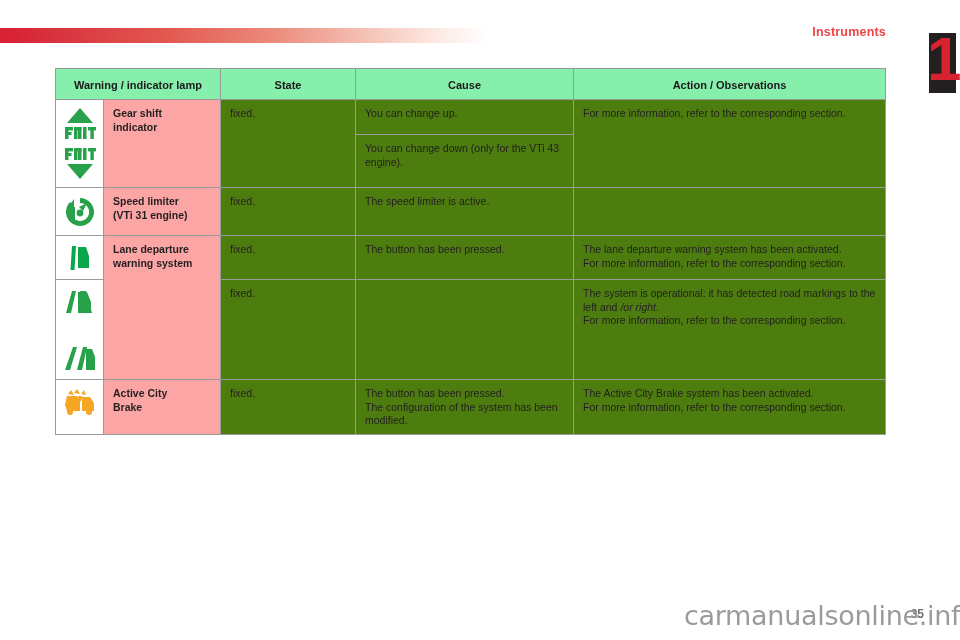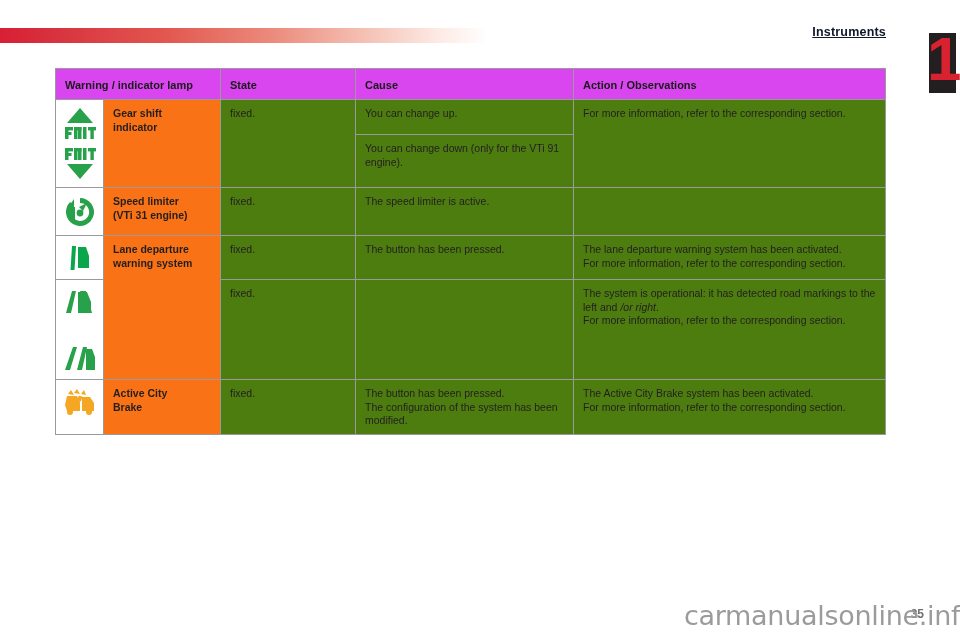--- a/index.html
+++ b/index.html
@@ -28,24 +28,23 @@
     height: 15px;
     background: linear-gradient(to right, #d81f33 0%, #d8343f 12%, #e2574f 34%, #eb8b7c 56%, #f5c4b8 76%, #fdeae4 90%, #ffffff 100%);
   }
 
   .header-title {
     position: absolute;
     right: 74px;
     top: 25px;
     font-size: 12.5px;
     font-weight: bold;
-    color: #0f172a;
+    color: #ef4444;
     letter-spacing: 0.2px;
     white-space: nowrap;
-    text-decoration: underline;
   }
 
   
   .chapter-tab {
     position: absolute;
     right: 0px;
     top: 30px;
     width: 33px;
     height: 66px;
     background: #ffffff;
@@ -91,44 +90,44 @@
   table.manual td {
     border: 1px solid #9a9a9a;
     vertical-align: top;
     padding: 7px 9px 6px 9px;
     font-size: 10.5px;
     line-height: 1.30;
     color: #231f20;
   }
 
   table.manual thead th {
-    background: #d946ef;
+    background: #86efac;
     font-size: 11px;
     font-weight: bold;
     height: 31px;
     padding-top: 9px;
-    text-align: left;
+    text-align: center;
     color: #1a1a1a;
   }
 
   
   col.c-icon  { width: 48px; }
   col.c-lamp  { width: 117px; }
   col.c-state { width: 135px; }
   col.c-cause { width: 218px; }
   col.c-act   { width: 312px; }
 
   td.icon-cell {
     background: #ffffff;
     padding: 9px 0 6px 0;
     text-align: center;
   }
 
   td.lamp-cell {
-    background: #f97316;
+    background: #fca5a5;
     font-weight: bold;
     font-size: 10.5px;
     color: #1a1a1a;
     line-height: 1.34;
   }
 
   td.plain { background: #4d7c0f; }
 
   .it { font-style: italic; }
 
@@ -227,21 +226,21 @@
               </svg>
             </span>
           </td>
           <td class="lamp-cell" rowspan="2" style="white-space: pre-line;">Gear shift
 indicator</td>
           <td class="plain" rowspan="2">fixed.</td>
           <td class="plain">You can change up.</td>
           <td class="plain" rowspan="2">For more information, refer to the corresponding section.</td>
         </tr>
         <tr>
-          <td class="plain">You can change down (only for the VTi 91 engine).</td>
+          <td class="plain">You can change down (only for the VTi 43 engine).</td>
         </tr>
 
         <tr>
           <td class="icon-cell">
             <span class="icon-stack">
               <svg class="ico" width="34" height="34" viewBox="0 0 34 34">
                 <path d="M17 3 a14 14 0 1 1 -9.9 4.1 l3.6 3.6 A9 9 0 1 0 17 8 Z" fill="#27a14a"></path>
                 <polygon points="4,14 11,4 11,14" fill="#27a14a"></polygon>
                 <rect x="7" y="12" width="5" height="12" fill="#27a14a"></rect>
                 <path d="M16 12 l8 -4 -4 8 Z" fill="#27a14a"></path>

